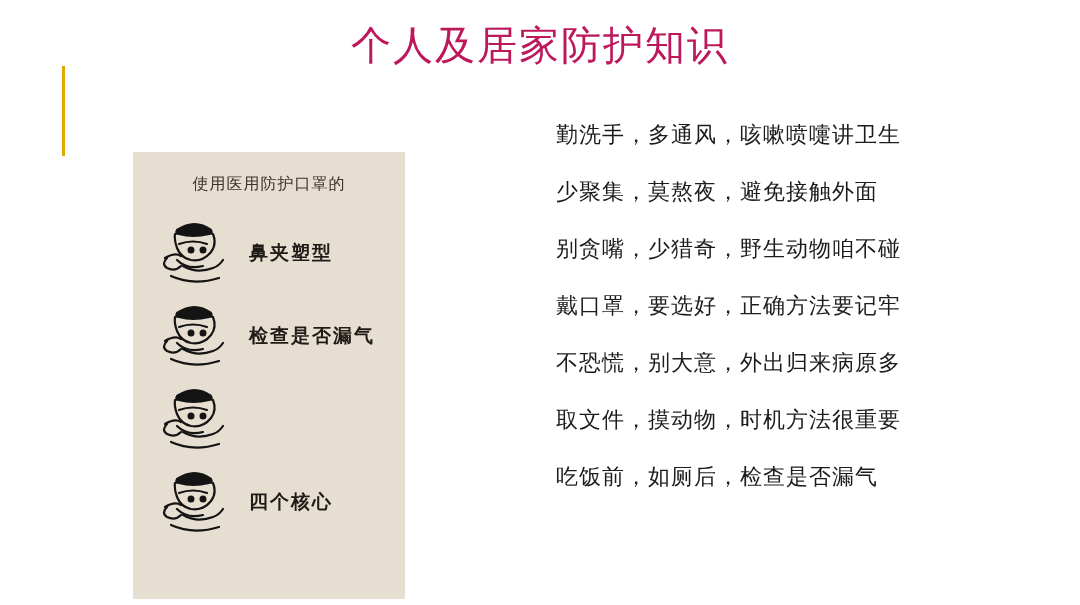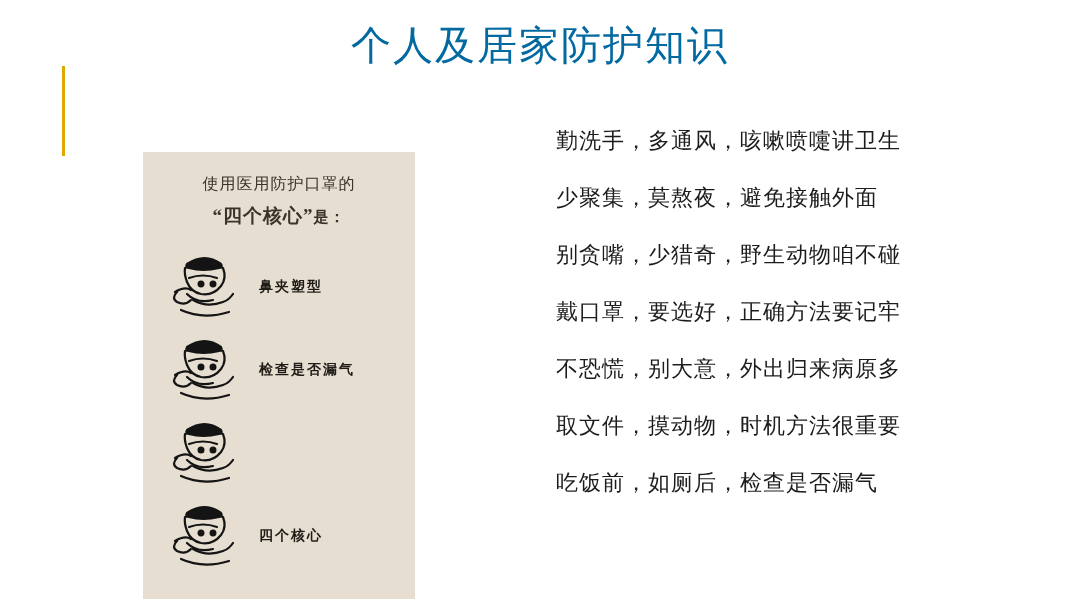--- a/index.html
+++ b/index.html
@@ -19,21 +19,21 @@
   
   .slide-title {
     position: absolute;
     top: 18px;
     left: 0;
     width: 1080px;
     text-align: center;
     font-size: 40px;
     font-weight: 400;
     letter-spacing: 2px;
-    color: #0369a1;
+    color: #be185d;
     font-family: "Liberation Serif", "DejaVu Serif", serif;
   }
 
   
   .accent-bar {
     position: absolute;
     left: 62px;
     top: 66px;
     width: 3px;
     height: 90px;
@@ -43,21 +43,20 @@
   
   .poster {
     position: absolute;
     left: 133px;
     top: 152px;
     width: 272px;
     height: 447px;
     background: #e6ded0;
     box-sizing: border-box;
     padding: 22px 14px 26px 14px;
-    margin-left: 10px;
   }
   .poster-head {
     text-align: center;
     color: #3a332a;
   }
   .poster-head-line1 {
     font-size: 16px;
     letter-spacing: 1px;
     font-family: "Liberation Sans", "DejaVu Sans", sans-serif;
   }
@@ -81,33 +80,33 @@
     align-items: center;
     height: 83px;
   }
   .poster-icon {
     width: 96px;
     height: 78px;
     flex: 0 0 96px;
     position: relative;
   }
   .poster-row-label {
-    font-size: 14px;
+    font-size: 19px;
     font-weight: bold;
     letter-spacing: 2px;
     color: #1f1b16;
     font-family: "Liberation Serif", "DejaVu Serif", serif;
     padding-left: 6px;
   }
 
   
   .verses {
     position: absolute;
     left: 556px;
-    top: 130px;
+    top: 124px;
     width: 400px;
   }
   .verse-line {
     font-size: 22px;
     line-height: 1.0;
     height: 57px;
     color: #1c1c1c;
     letter-spacing: 1px;
     white-space: nowrap;
     font-family: "Liberation Serif", "DejaVu Serif", serif;
@@ -116,23 +115,20 @@
 </head>
 <body>
 
 <div class="slide-title">个人及居家防护知识</div>
 
 <div class="accent-bar"></div>
 
 <div class="poster">
   <div class="poster-head">
     <div class="poster-head-line1">使用医用防护口罩的</div>
-    <div class="poster-head-line2">
-      <span>“四个核心”</span><span class="small">是：</span>
-    </div>
   </div>
 
   <div class="poster-list">
 
     <div class="poster-row">
       <div class="poster-icon">
         <svg width="96" height="78" viewBox="0 0 96 78" aria-hidden="true">
           <g fill="none" stroke="#141414" stroke-width="2.2" stroke-linecap="round" stroke-linejoin="round">
             <path d="M30 16 q18 -12 34 0 q2 3 -2 4 q-16 4 -30 0 q-4 -1 -2 -4 z" fill="#141414"></path>
             <path d="M28 20 q20 -6 38 0 q4 10 -2 18 q-8 10 -20 8 q-10 -2 -14 -12 q-3 -8 -2 -14 z"></path>

